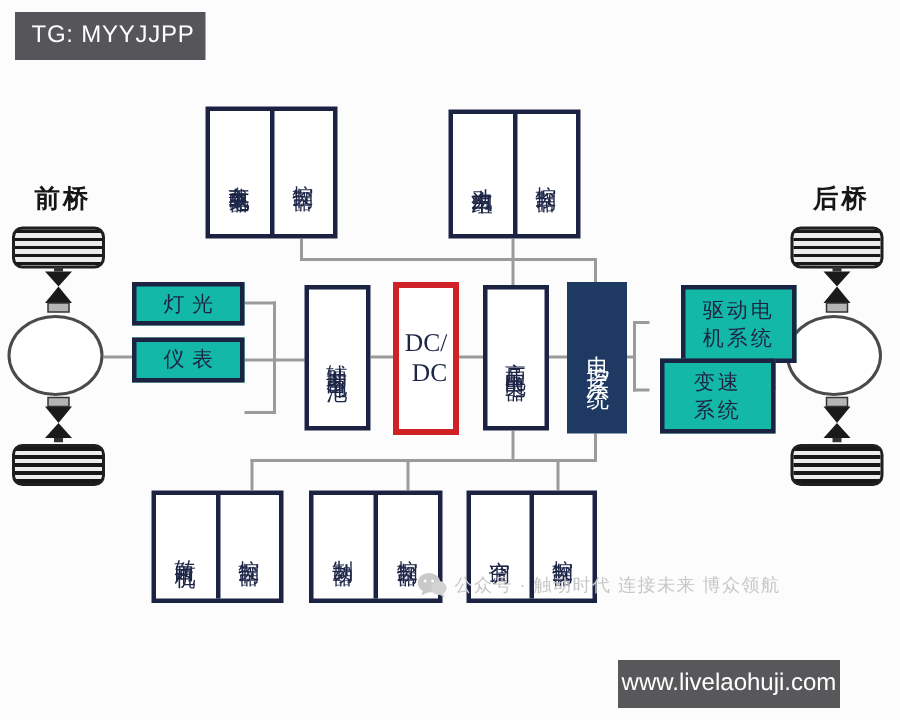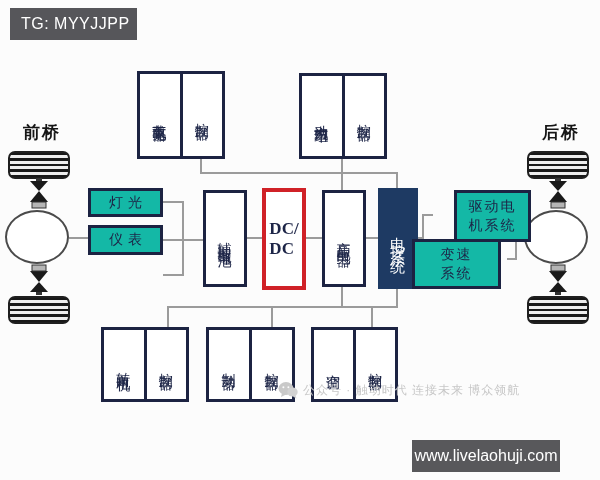--- a/index.html
+++ b/index.html
@@ -24,21 +24,21 @@
 
   
   .rbox{position:absolute;border:3px solid #1c2342;border-radius:0;background:#14b8a6;
         display:flex;align-items:center;justify-content:center;text-align:center;
         font-size:14px;color:#1d2547;}
   .rbox .ls{letter-spacing:5px;margin-right:-5px;}
   .two-line span{display:block;line-height:1.35;letter-spacing:2px;}
 
   
   .dcdc{position:absolute;border:4px solid #d02127;background:#fff;display:flex;align-items:center;justify-content:center;}
-  .dcdc .txt{font-family:"Liberation Serif",serif;font-size:17px;font-weight:700;color:#1d2547;text-align:left;line-height:1.2;}
+  .dcdc .txt{font-family:"Liberation Serif",serif;font-size:17px;font-weight:400;color:#1d2547;text-align:right;line-height:1.2;}
   .dcdc .txt span{display:block;}
 
   
   .ecu{position:absolute;background:#1e3a63;display:flex;align-items:center;justify-content:center;}
   .ecu .vtext{color:#ffffff;letter-spacing:7px;font-size:15px;}
 
   
   .wheel{position:absolute;width:62px;height:28px;border:2px solid #1f1f1f;border-radius:7px;
          background:repeating-linear-gradient(180deg,#181818 0 2.4px,#ededed 2.4px 5.4px);}
   .diff{position:absolute;width:64px;height:54px;border:2px solid #4a4a4a;border-radius:50%;background:#fff;}
@@ -173,21 +173,21 @@
   <div class="ecu" style="left:378px;top:188px;width:40px;height:101px">
     <span class="vtext">电控系统</span>
   </div>
 
   <div class="rbox two-line" style="left:454px;top:190px;width:77px;height:52px">
     <div>
       <span>驱动电</span>
       <span>机系统</span>
     </div>
   </div>
-  <div class="rbox two-line" style="left:412px;top:239px;width:89px;height:50px">
+  <div class="rbox two-line" style="left:440px;top:239px;width:77px;height:50px">
     <div>
       <span>变速</span>
       <span>系统</span>
     </div>
   </div>
 
   <div class="dbox" style="left:101px;top:327px;width:88px;height:75px">
     <div class="col">
         <span class="vtext">转向电机</span>
       </div>

